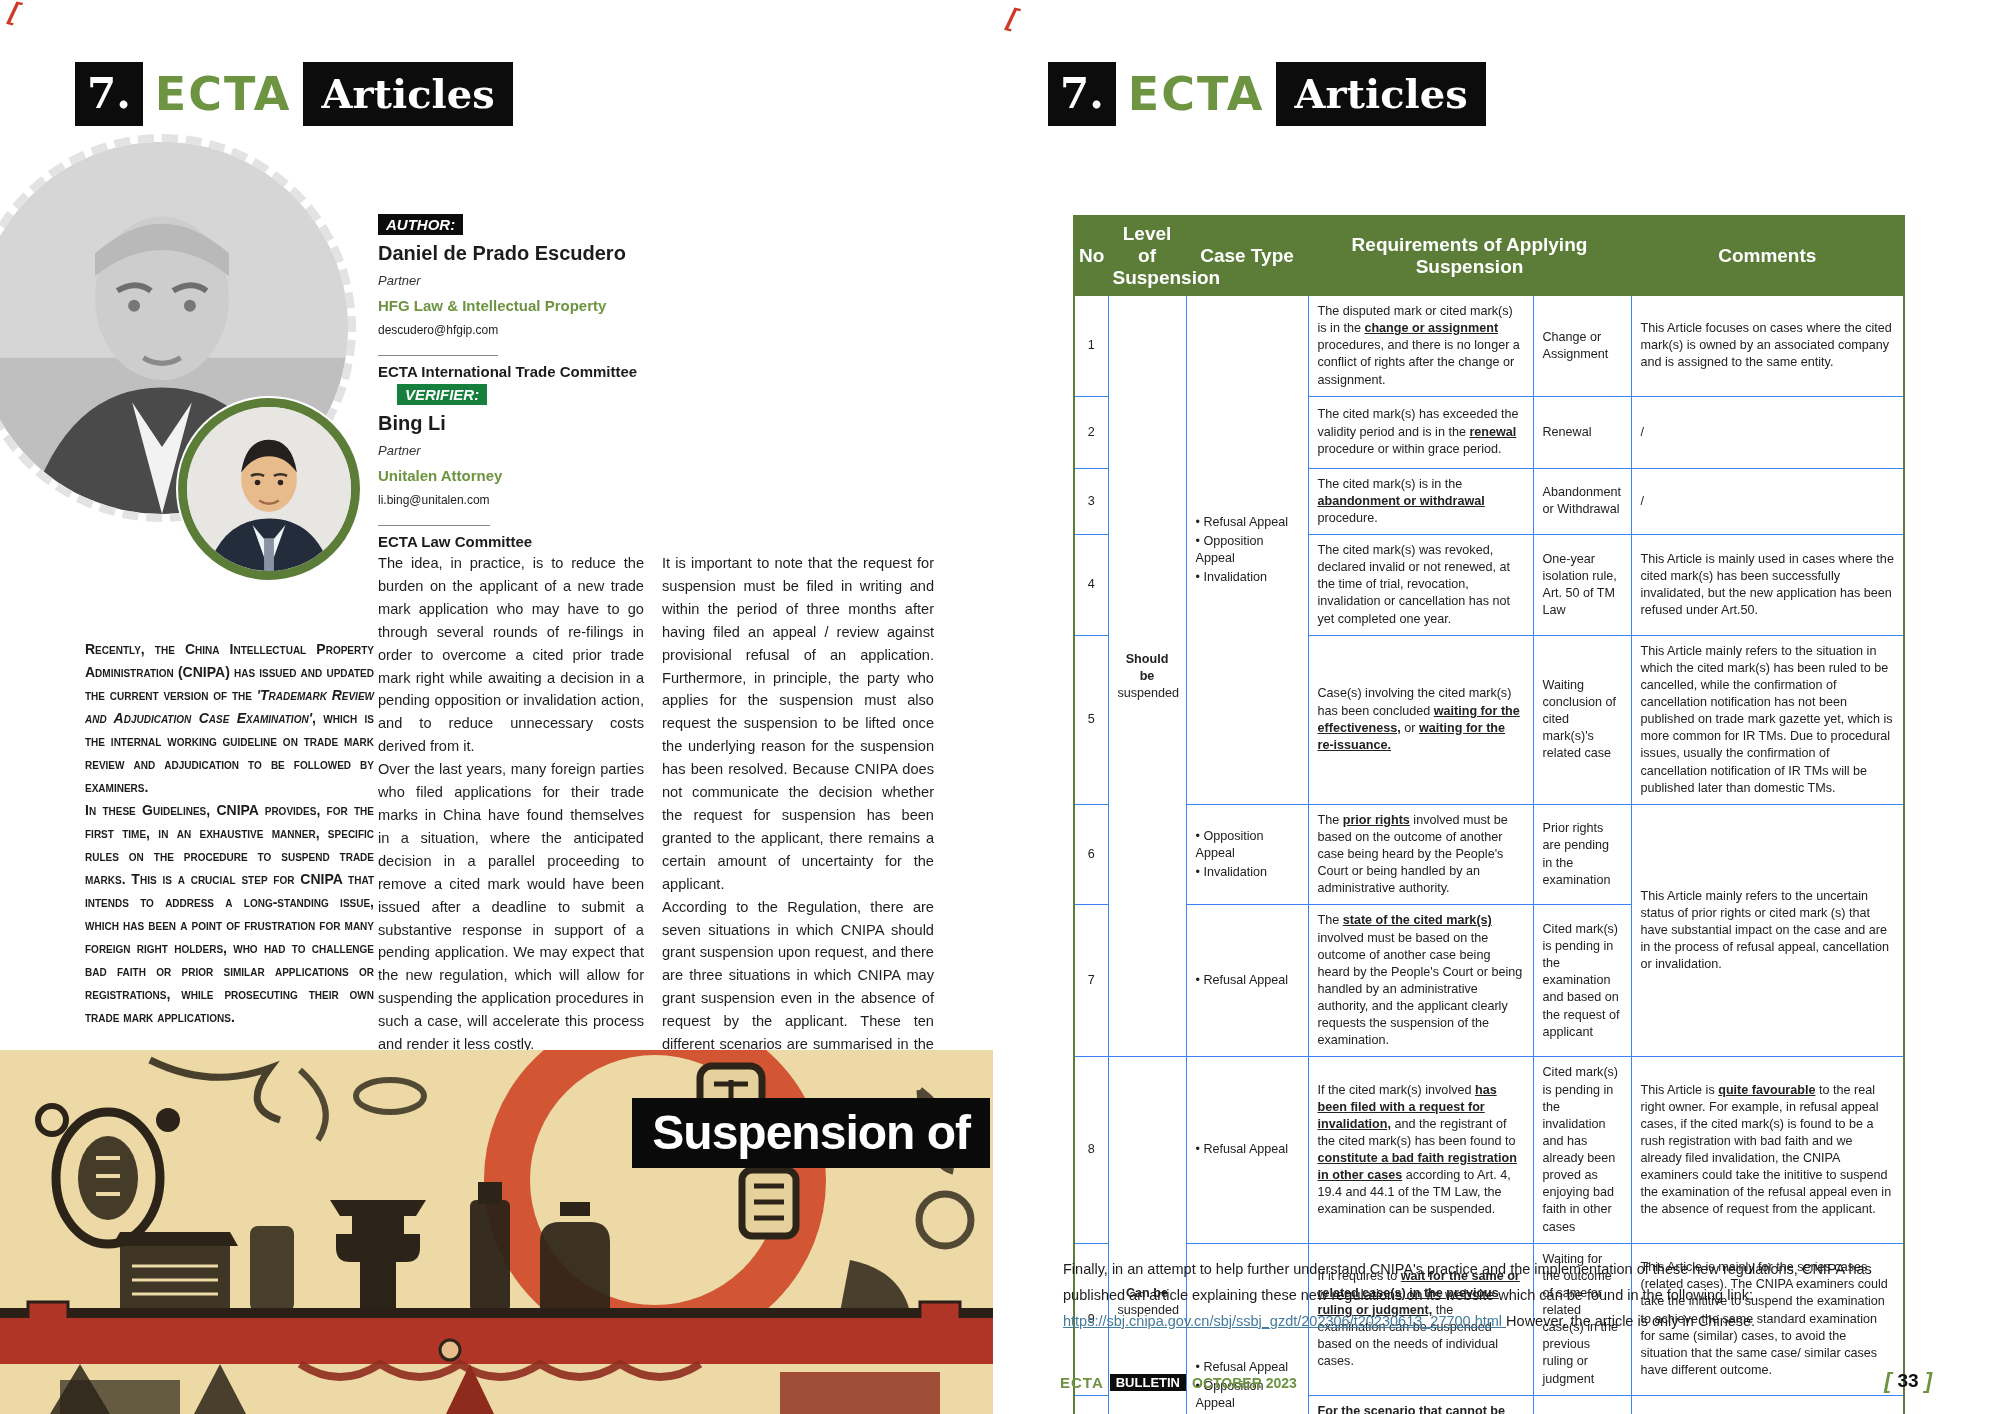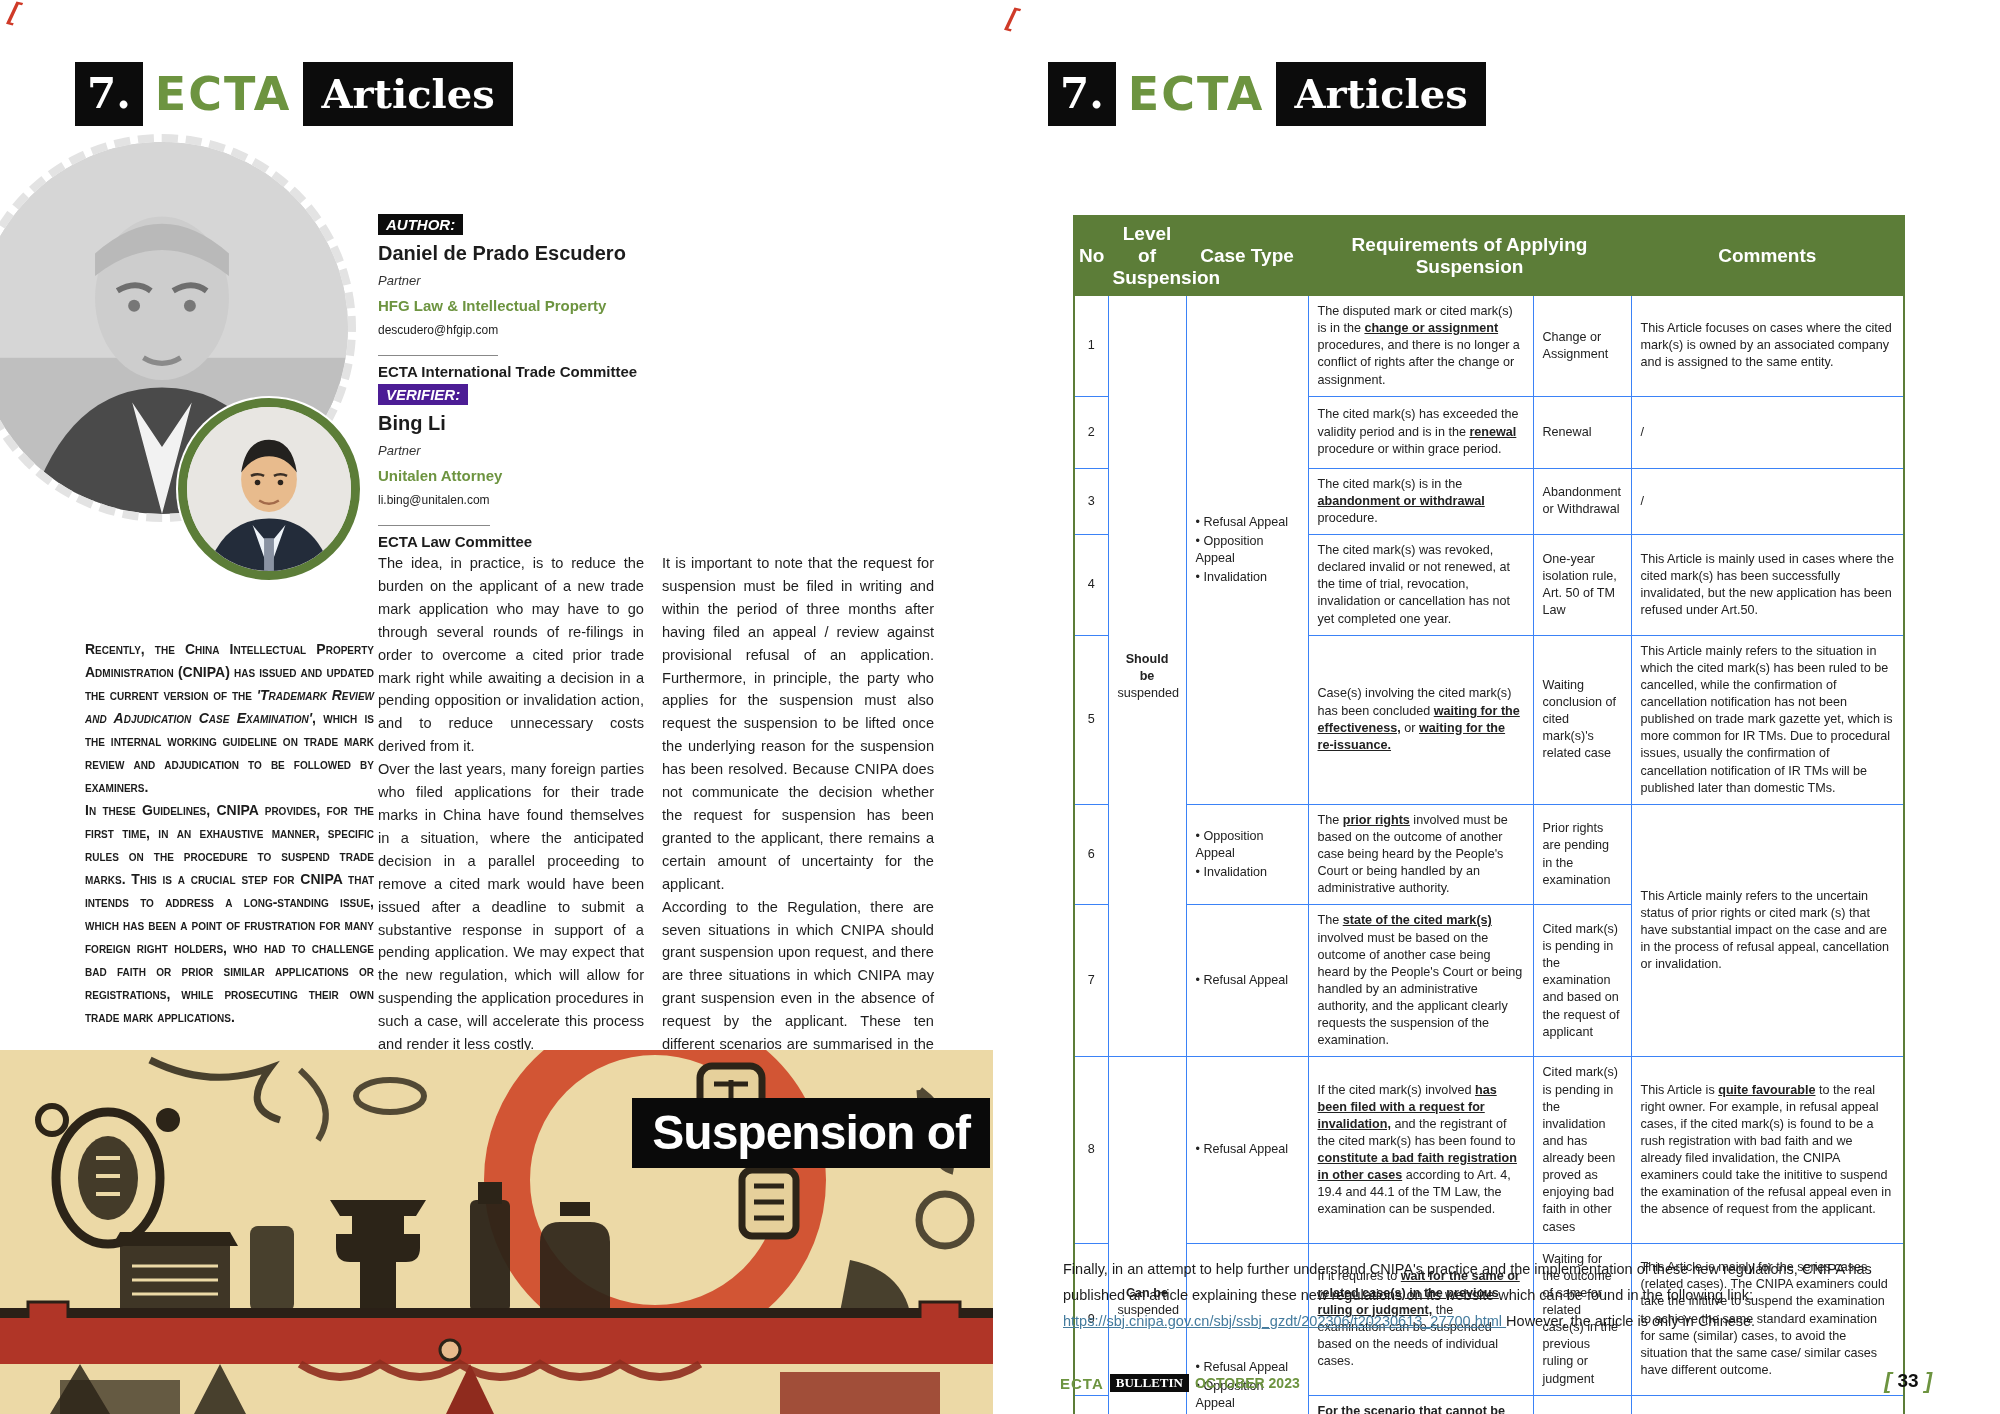--- a/index.html
+++ b/index.html
@@ -14,21 +14,21 @@
   .sec-brand{color:#6d9440;font-family:"DejaVu Sans",sans-serif;font-weight:800;
     font-size:46px;line-height:64px;letter-spacing:2px;}
   .sec-title{background:#0c0c0c;color:#fff;font-family:"DejaVu Serif",serif;font-weight:700;
     font-size:40px;line-height:64px;padding:0 18px;}
 
   .corner-mark{color:#cf3a28;font-weight:700;font-style:italic;font-size:26px;transform:rotate(14deg);}
 
   
   .tag{display:inline-block;color:#fff;font-style:italic;font-weight:700;font-size:15px;padding:2px 8px;}
   .tag.black{background:#0c0c0c;}
-  .tag.green{background:#4c1d95;}
+  .tag.green{background:#15803d;margin-left:19px;}
   .p-name{font-weight:700;font-size:20px;margin-top:7px;}
   .p-role{font-style:italic;font-size:13px;margin-top:8px;color:#333;}
   .p-firm{font-weight:700;font-size:15px;color:#6d9440;margin-top:9px;}
   .p-email{font-size:12px;margin-top:9px;display:inline-block;border-bottom:1px solid #888;padding-bottom:18px;}
   .p-comm{font-weight:700;font-size:15px;margin-top:7px;}
 
   .photo-big{width:372px;height:372px;border-radius:50%;overflow:hidden;
     outline:8px dashed #e3e3e3;background:#cfcfcf;}
   .photo-small{width:164px;height:164px;border-radius:50%;overflow:hidden;
     border:9px solid #5c7d38;background:#e9e9e9;box-shadow:0 0 0 2px #fff;}
@@ -51,21 +51,21 @@
   td.c-no{text-align:center;}
   td.c-level{text-align:center;white-space:pre-line;}
   td.c-case div{padding:1px 0;}
   .preline{white-space:pre-line;}
 
   
   .closing{font-size:14.5px;line-height:26px;color:#1c1c1c;}
   .closing a,.lnk{color:#447b9d;text-decoration:underline;cursor:pointer;}
   .foot{display:flex;align-items:center;gap:6px;}
   .foot-ecta{color:#6d9440;font-weight:800;font-size:15px;letter-spacing:1px;}
-  .foot-bull{background:#0c0c0c;color:#fff;font-family:Liberation Serif, serif;font-weight:700;font-size:13px;padding:1px 6px;}
+  .foot-bull{background:#0c0c0c;color:#fff;font-family:Liberation Sans, sans-serif;font-weight:700;font-size:13px;padding:1px 6px;}
   .foot-date{color:#6d9440;font-size:14px;font-weight:700;}
   .pagenum{display:flex;gap:6px;align-items:center;font-size:20px;}
   .pagenum .br{color:#6d9440;font-weight:700;font-style:italic;font-size:22px;}
   .pagenum .n{color:#111;font-weight:700;font-size:19px;}
 </style>
 </head>
 <body>
 
 <div class="canvas">
 

